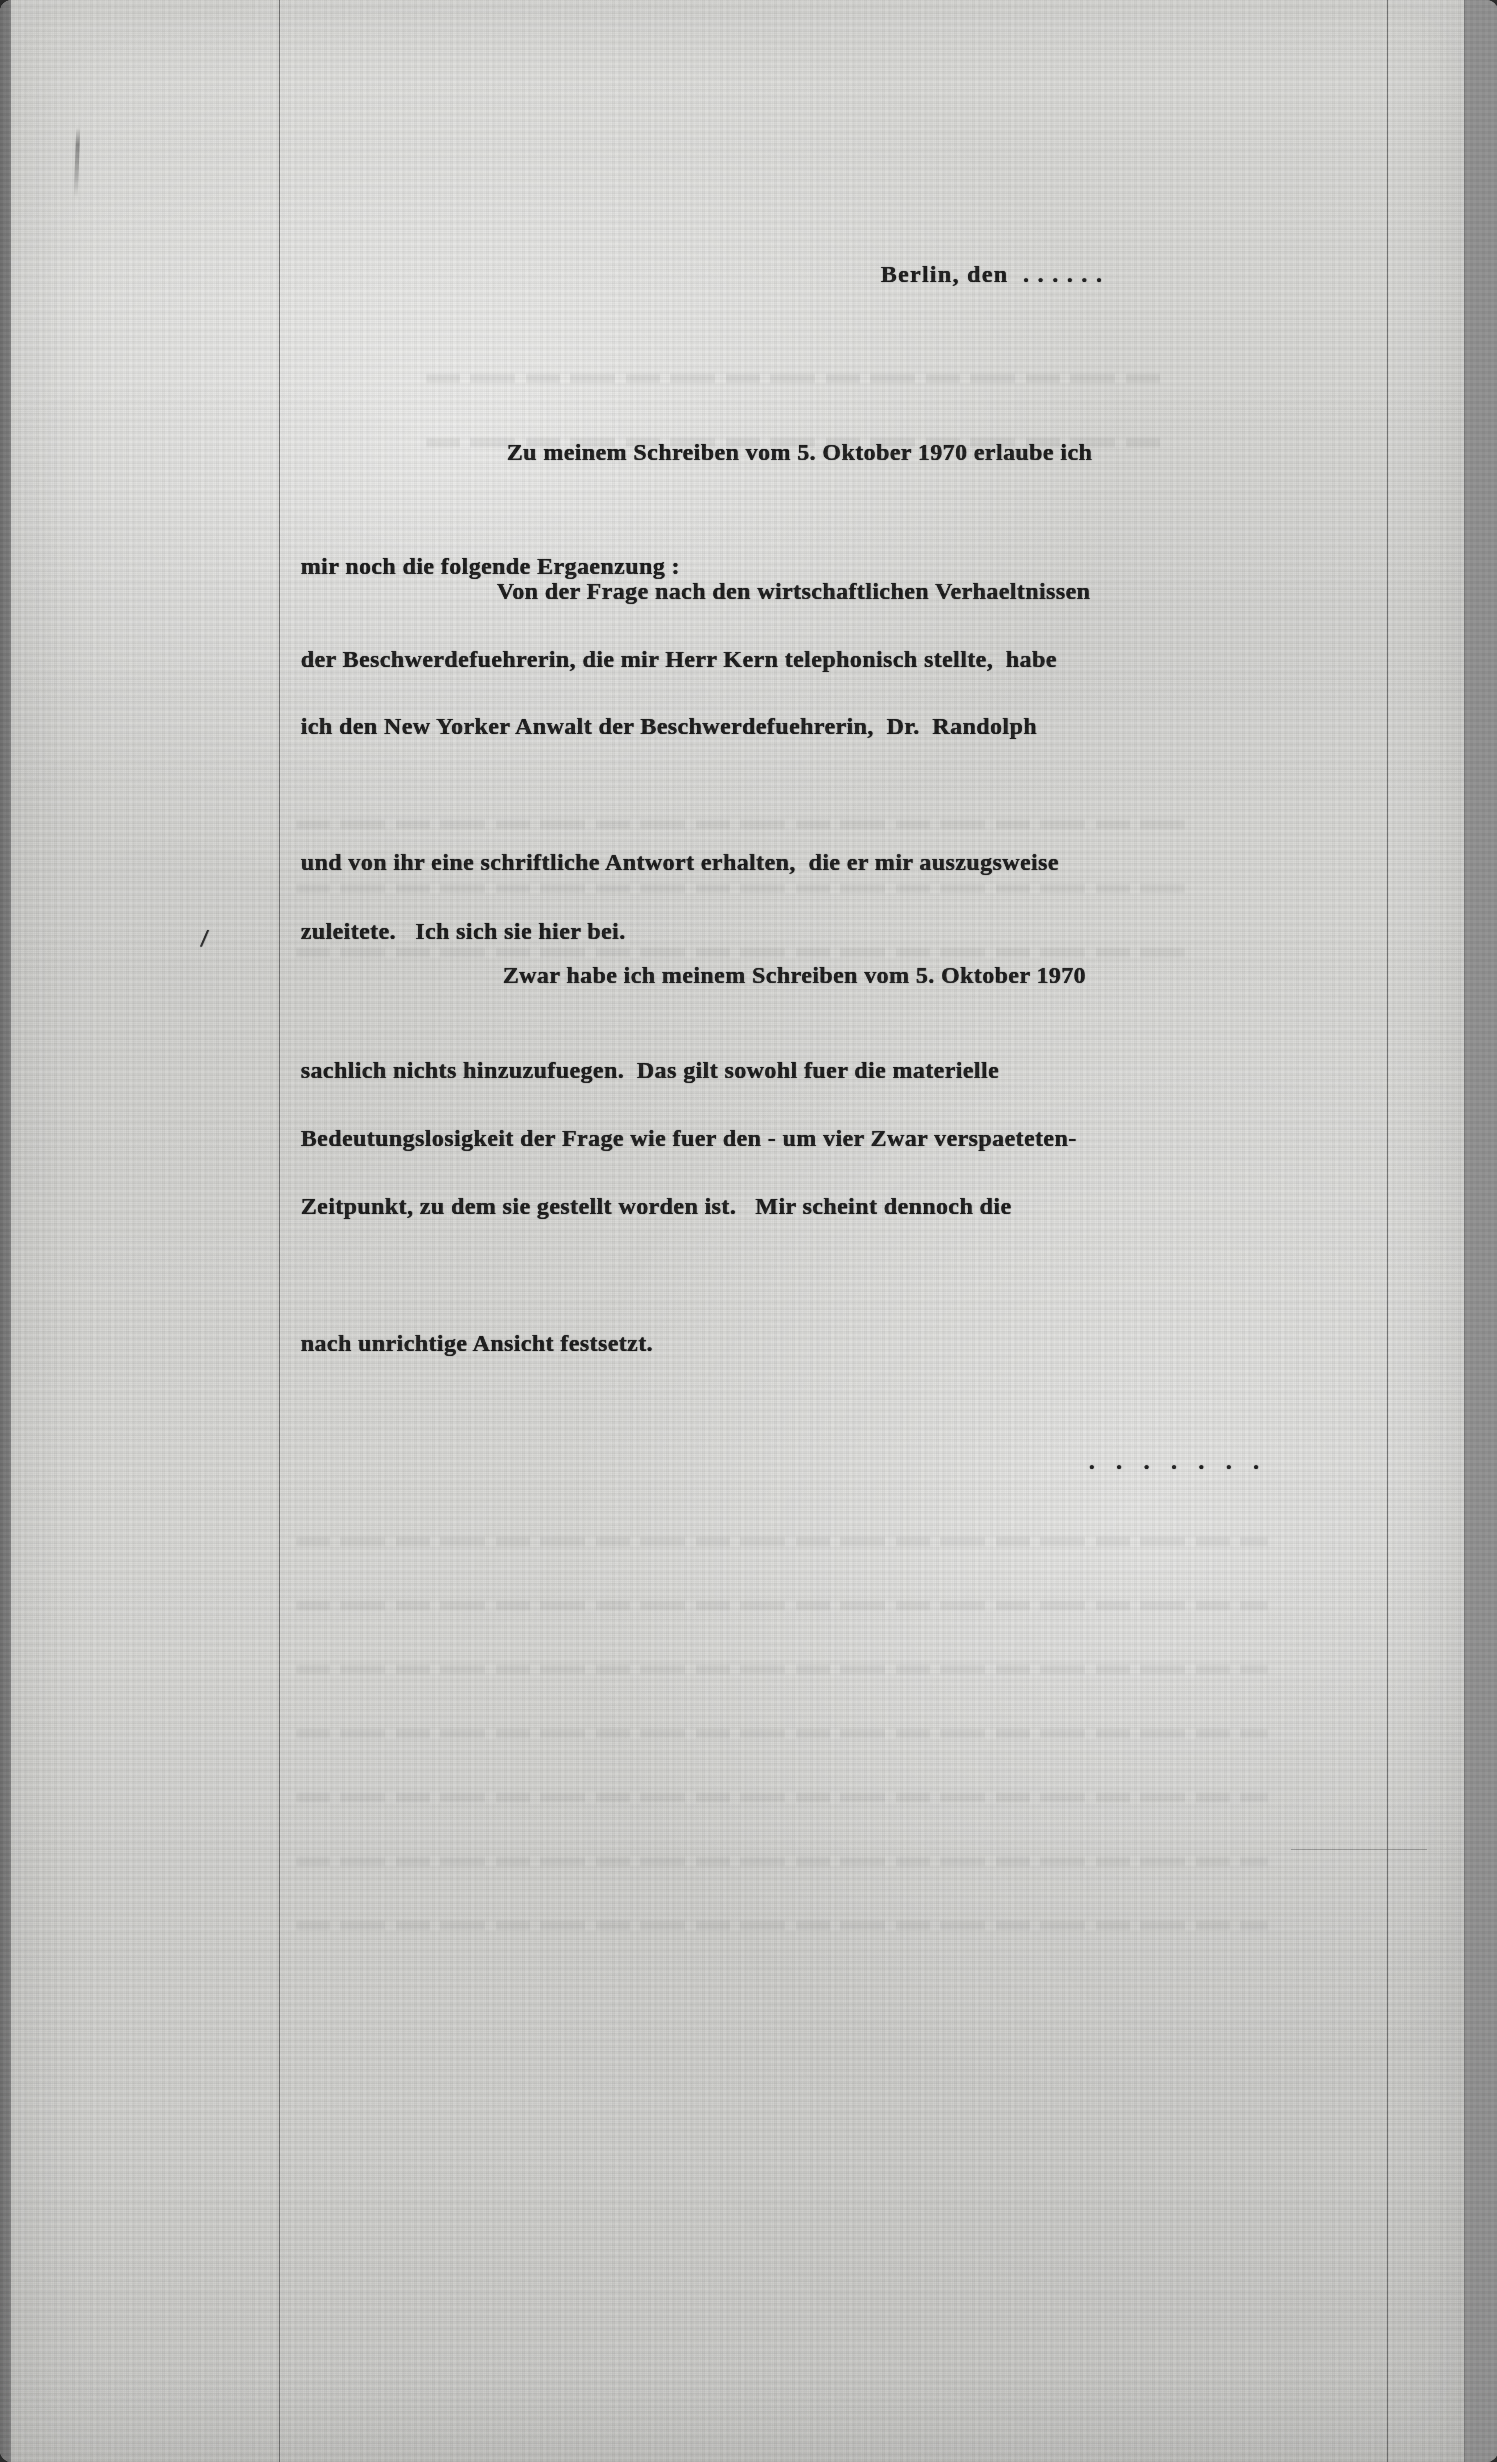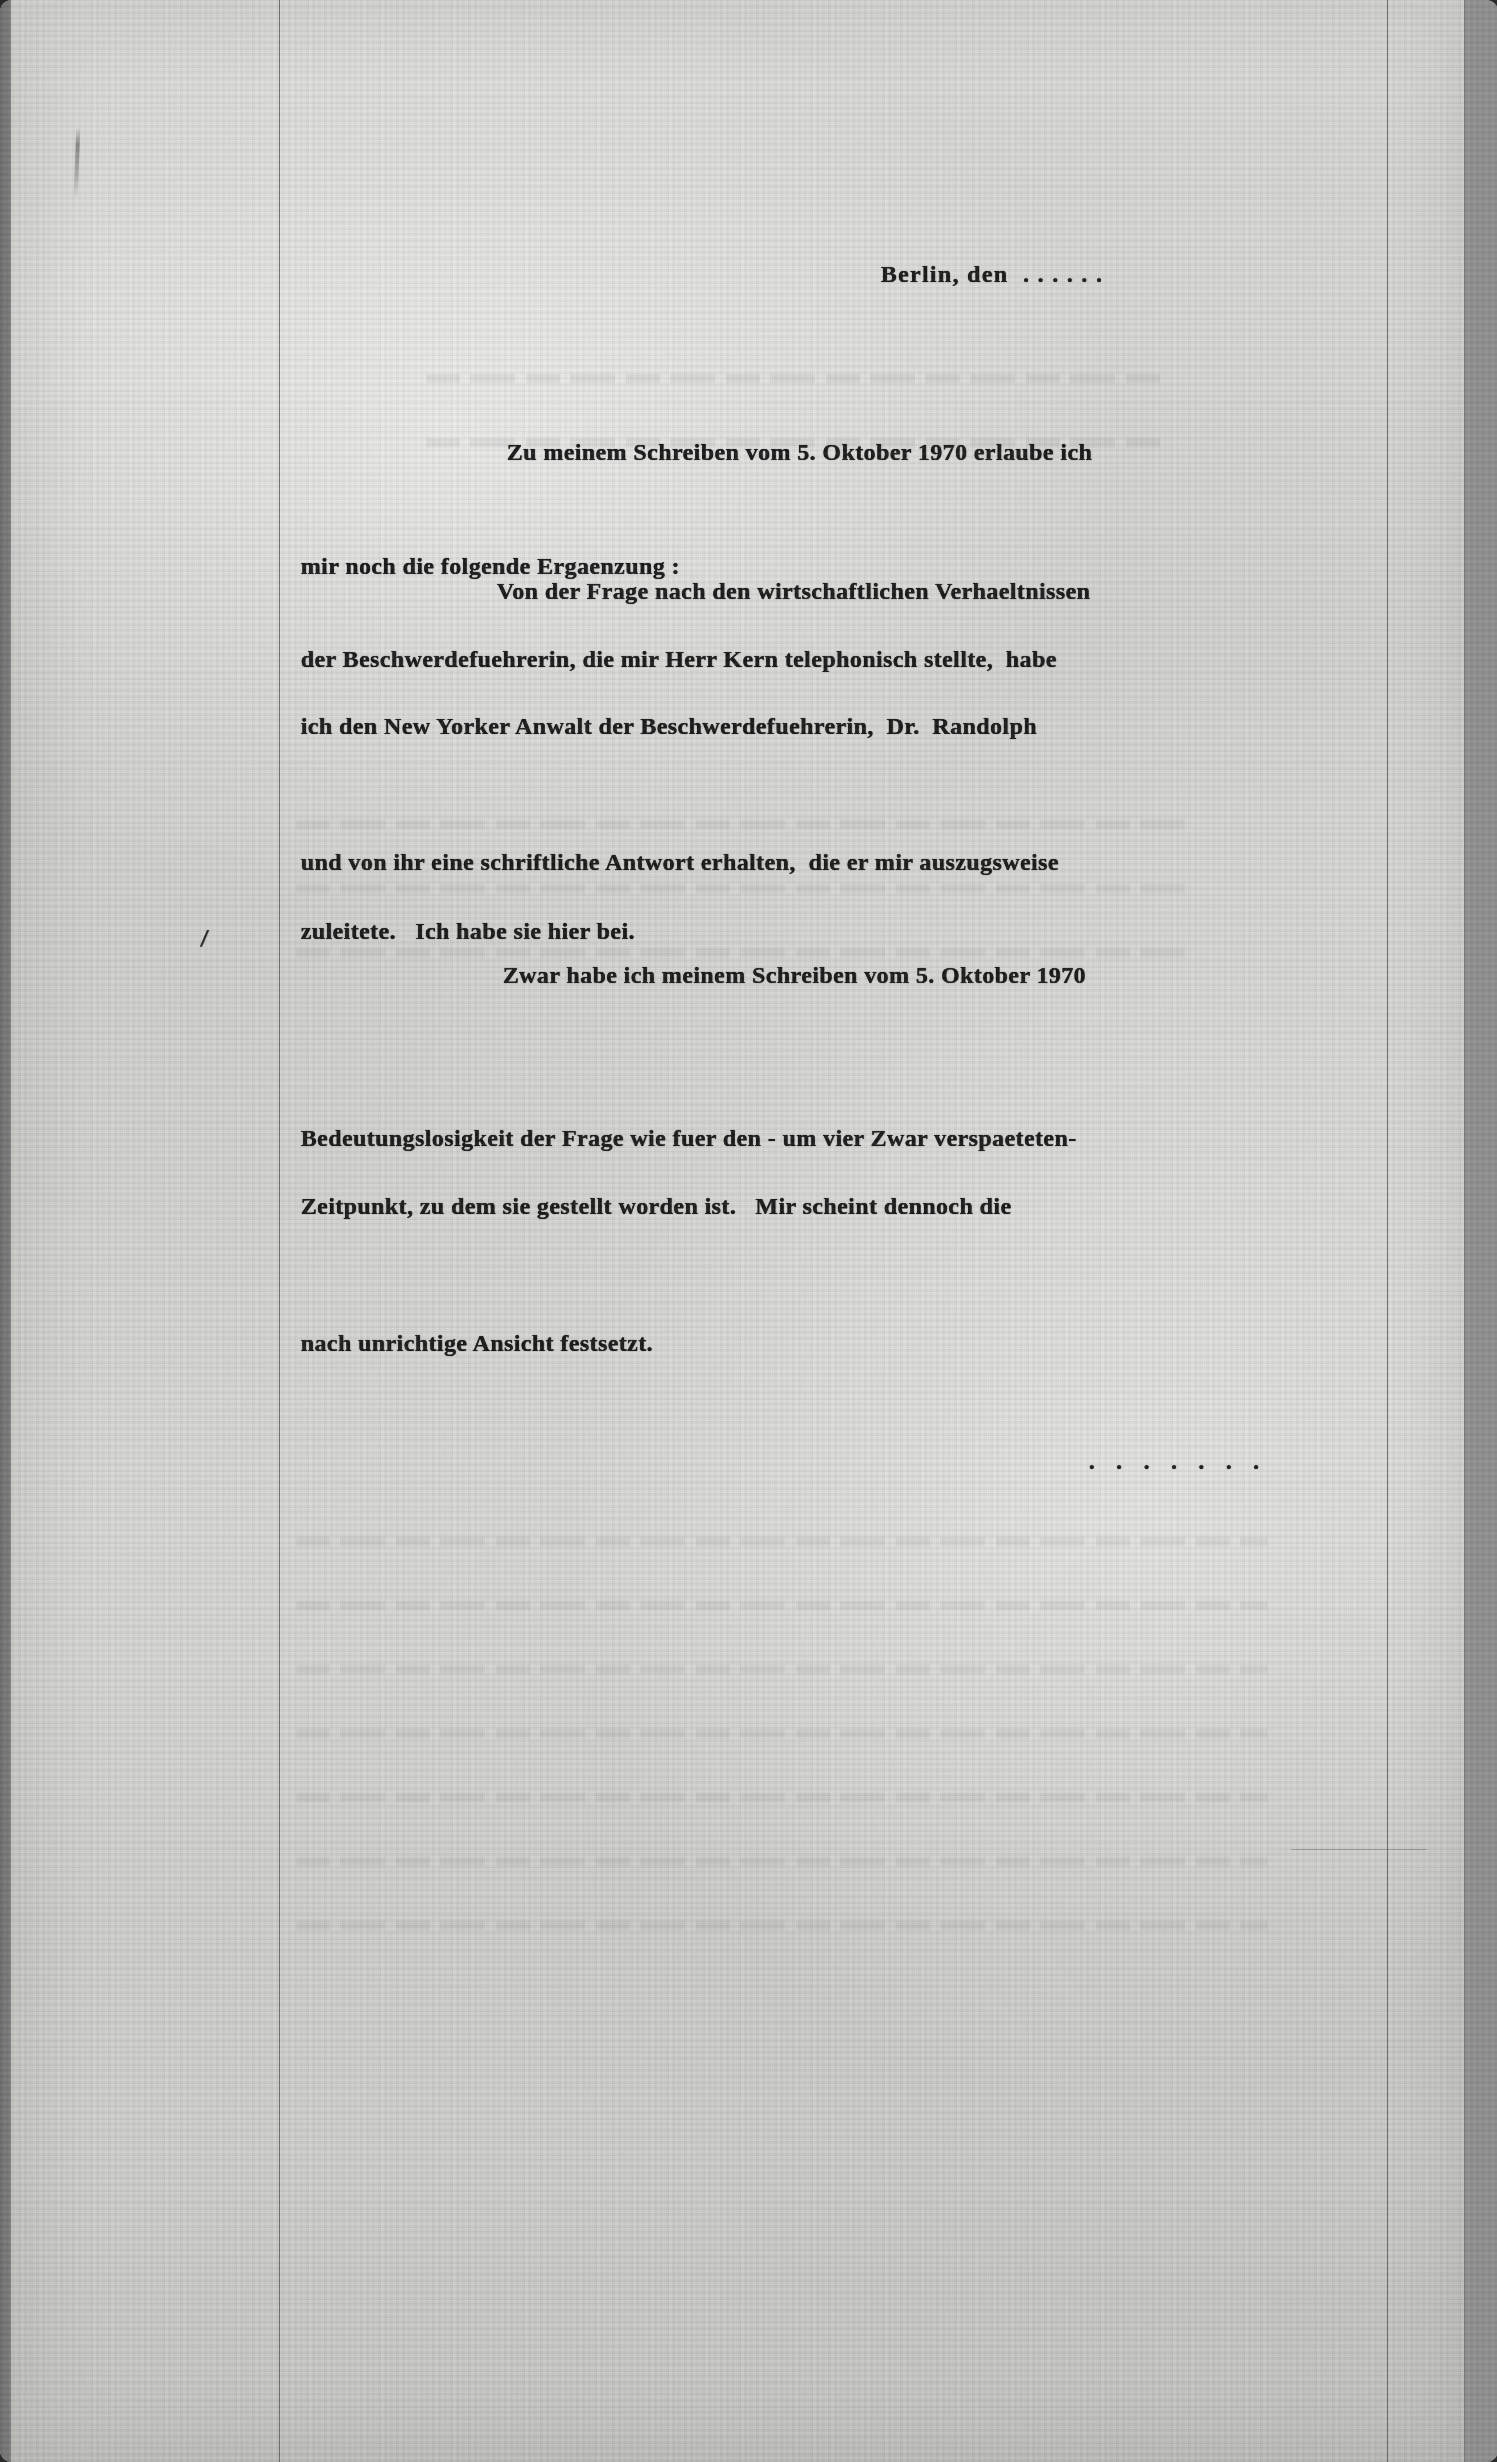--- a/index.html
+++ b/index.html
@@ -209,25 +209,26 @@
 
       <div class="line dateline">Berlin, den  . . . . . .</div>
 
       <div class="line" style="left:496px; top:439px;">Zu meinem Schreiben vom 5. Oktober 1970 erlaube ich</div>
       <div class="line" style="left:290px; top:505px;margin-top:48px;">mir noch die folgende Ergaenzung :</div>
 
       <div class="line" style="left:486px; top:578px;">Von der Frage nach den wirtschaftlichen Verhaeltnissen</div>
       <div class="line" style="left:290px; top:646px;">der Beschwerdefuehrerin, die mir Herr Kern telephonisch stellte,  habe</div>
       <div class="line" style="left:290px; top:713px;">ich den New Yorker Anwalt der Beschwerdefuehrerin,  Dr.  Randolph</div>
       <div class="line" style="left:290px; top:849px;">und von ihr eine schriftliche Antwort erhalten,  die er mir auszugsweise</div>
-      <div class="line" style="left:290px; top:918px;">zuleitete.   Ich habe sie hier bei.</div>
+      <div class="line" style="left:290px; top:918px;">zuleitete.   Ich sich sie hier bei.</div>
 
       <div class="line margin-slash">/</div>
 
       <div class="line" style="left:492px; top:962px;">Zwar habe ich meinem Schreiben vom 5. Oktober 1970</div>
+      <div class="line" style="left:290px; top:1057px;">sachlich nichts hinzuzufuegen.  Das gilt sowohl fuer die materielle</div>
       <div class="line" style="left:290px; top:1125px;">Bedeutungslosigkeit der Frage wie fuer den - um vier Zwar verspaeteten-</div>
       <div class="line" style="left:290px; top:1193px;">Zeitpunkt, zu dem sie gestellt worden ist.   Mir scheint dennoch die</div>
       <div class="line" style="left:290px; top:1330px;">nach unrichtige Ansicht festsetzt.</div>
 
       <div class="line sig-dots">. . . . . . .</div>
 
     </div>
   </div>
 
   <div class="edge-hair"></div>

